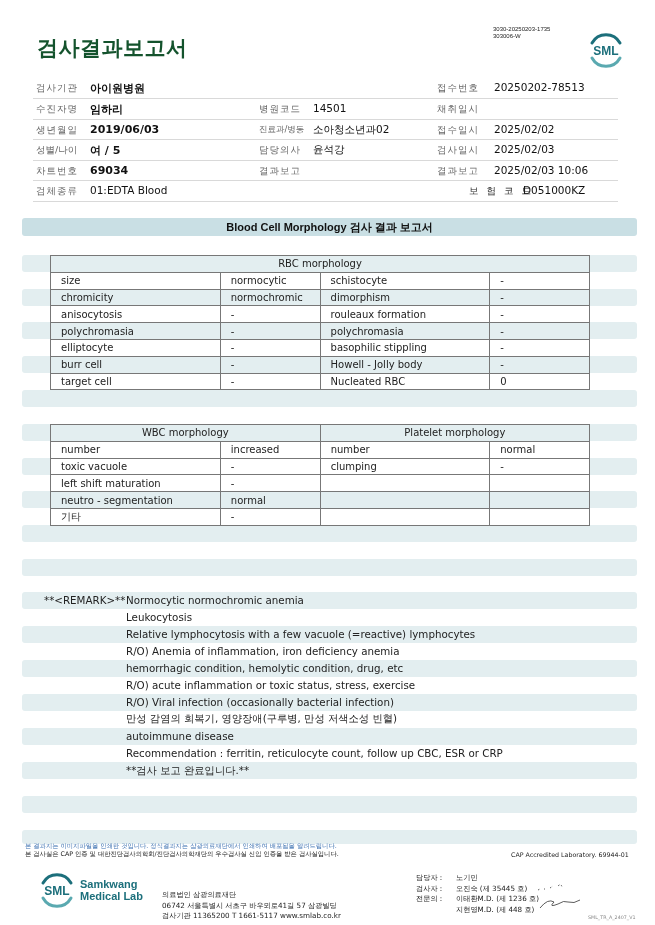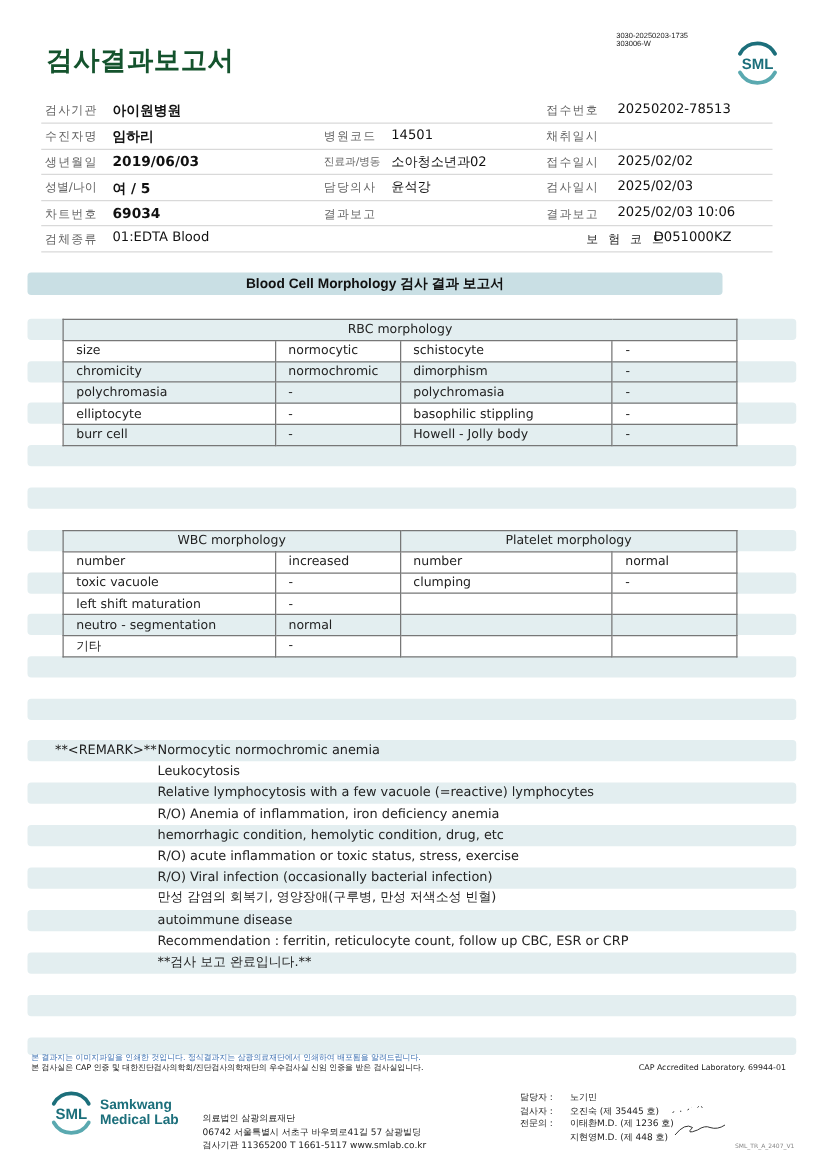--- a/index.html
+++ b/index.html
@@ -10,21 +10,21 @@
   .title { left: 37px; top: 34px; font-size: 21px; font-weight: bold; color: #14532d; letter-spacing: 0.5px; }
   .docid { left: 493px; top: 26px; font-size: 6px; line-height: 7px; color: #222; font-family: "Liberation Sans", sans-serif; }
   .logo-top { left: 586px; top: 31px; width: 40px; height: 38px; }
 
   .info-row { position: absolute; left: 33px; width: 585px; height: 20.6px; border-bottom: 1px solid #d9d9d9; }
   .info-row .lbl { position: absolute; top: 4px; font-size: 9.5px; color: #666; letter-spacing: 1px; }
   .info-row .val { position: absolute; top: 3px; font-size: 10.5px; color: #111; }
   .info-row .val.b { font-weight: bold; font-size: 11px; }
 
   .band { position: absolute; left: 22px; width: 615px; background: #e3eef0; border-radius: 3px; }
-  .hdr-band { left: 22px; top: 218px; width: 556px; height: 18px; background: #c9dfe4; border-radius: 3px; text-align: center; font-size: 11px; font-weight: bold; line-height: 18px; font-family: "Liberation Sans", sans-serif; }
+  .hdr-band { left: 22px; top: 218px; width: 615px; height: 18px; background: #c9dfe4; border-radius: 3px; text-align: center; font-size: 11px; font-weight: bold; line-height: 18px; font-family: "Liberation Sans", sans-serif; }
 
   table.morph { position: absolute; left: 50px; width: 540px; border-collapse: collapse; font-size: 10px; font-family: "DejaVu Sans", sans-serif; }
   table.morph td { border: 1px solid #777; height: 16.8px; padding: 0 0 0 10px; white-space: nowrap; color: #222; }
   table.morph td.h { text-align: center; padding: 0; }
   table.morph tr.s td { background: #e3eef0; }
   table.morph tr.w td { background: #ffffff; }
 
   .remark-line { position: absolute; left: 22px; width: 615px; height: 17px; font-size: 10.3px; line-height: 17px; color: #222; font-family: "DejaVu Sans", sans-serif; }
   .remark-line.s { background: #e3eef0; border-radius: 3px; }
   .remark-line .tag { position: absolute; left: 22px; }
@@ -131,37 +131,49 @@
         <td>normocytic</td>
     <td>schistocyte</td>
         <td>-</td>
   </tr>
   <tr class="s">
     <td>chromicity</td>
         <td>normochromic</td>
     <td>dimorphism</td>
         <td>-</td>
   </tr>
+  <tr class="w">
+    <td>anisocytosis</td>
+        <td>-</td>
+    <td>rouleaux formation</td>
+        <td>-</td>
+  </tr>
   <tr class="s">
     <td>polychromasia</td>
         <td>-</td>
     <td>polychromasia</td>
         <td>-</td>
   </tr>
   <tr class="w">
     <td>elliptocyte</td>
         <td>-</td>
     <td>basophilic stippling</td>
         <td>-</td>
   </tr>
   <tr class="s">
     <td>burr cell</td>
         <td>-</td>
     <td>Howell - Jolly body</td>
         <td>-</td>
+  </tr>
+  <tr class="w">
+    <td>target cell</td>
+        <td>-</td>
+    <td>Nucleated RBC</td>
+        <td>0</td>
   </tr>
 </tbody>
   </table>
 
 <div class="band" style="top:424px;height:17px"></div>
 <div class="band" style="top:458px;height:17px"></div>
 <div class="band" style="top:491px;height:17px"></div>
 <div class="band" style="top:525px;height:17px"></div>
 <div class="band" style="top:559px;height:17px"></div>
 

